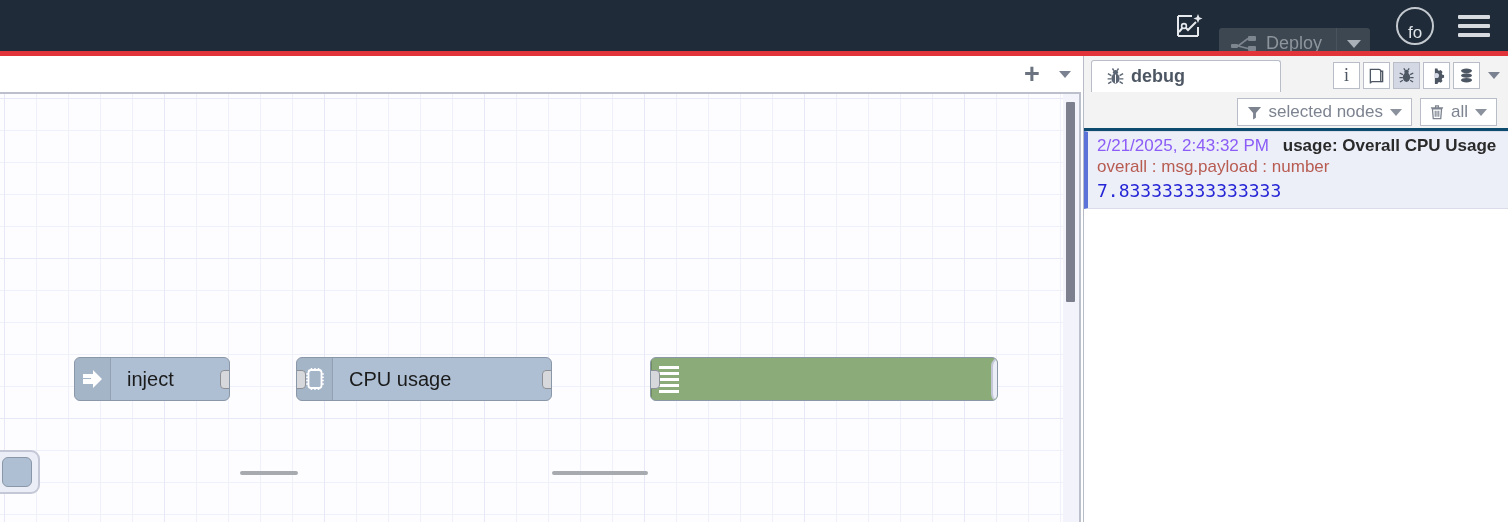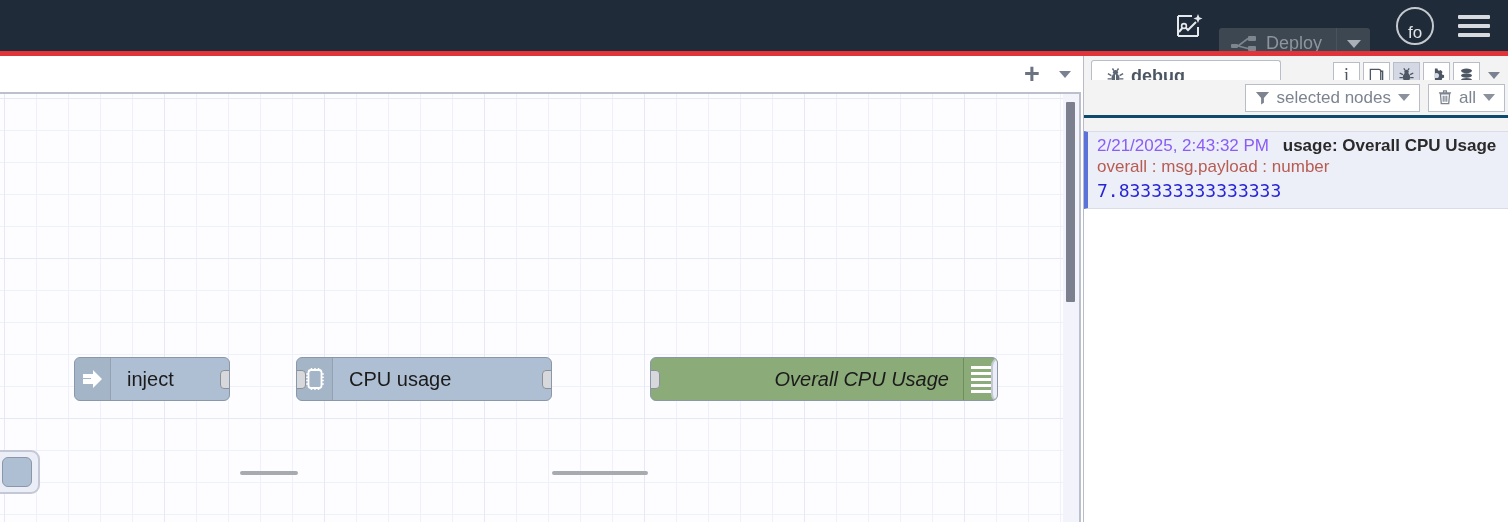--- a/index.html
+++ b/index.html
@@ -170,24 +170,24 @@
   }
   .sb-tools { margin-left: auto; display: flex; align-items: center; gap: 3px; padding-bottom: 3px; padding-right: 4px; }
   .sb-tool {
     width: 27px; height: 27px; border: 1px solid #b9bdc8; background: #fff;
     display: flex; align-items: center; justify-content: center; cursor: pointer;
   }
   .sb-tool.active { background: #d4d8e4; }
   .sb-tool-caret { width: 22px; height: 27px; display: flex; align-items: center; justify-content: center; cursor: pointer; }
 
   .sb-filterbar {
-    position: absolute; left: 0; top: 24px; width: 425px; height: 38px;
-    background: #f3f3f3; border-bottom: 3px solid #0c4a6e;
+    position: absolute; left: 0; top: 40px; width: 425px; height: 38px;
+    background: #f3f3f3; border-bottom: 6px solid #0c4a6e;
     display: flex; align-items: center; justify-content: flex-end; gap: 8px;
-    padding-right: 4px;
+    padding-right: 12px;
   }
   .pill {
     display: flex; align-items: center; gap: 7px; height: 28px;
     padding: 0 9px; background: #fff; border: 1px solid #b9bdc8;
     font-size: 17px; color: #7d8490; cursor: pointer; white-space: nowrap;
   }
   .pill .tri-down-sm { border-top-color: #8b919d; }
 
   .sb-msgs {
     position: absolute; left: 0; top: 75px; width: 425px; height: 391px;
@@ -294,21 +294,20 @@
           </svg>
         </div>
         <span class="node-label">CPU usage</span>
         <div class="port in"></div>
         <div class="port out"></div>
       </div>
     </div>
 
     <div class="node" style="left:650px; top:263px;">
       <div class="node-body node-green" style="width:348px;">
-        <span class="node-label right">Overall CPU Usage</span>
         <div class="debug-bars">
           <i></i>
             <i></i>
           <i></i>
             <i></i>
           <i></i>
         </div>
         <div class="port in"></div>
         <div class="statusbtn">
           

